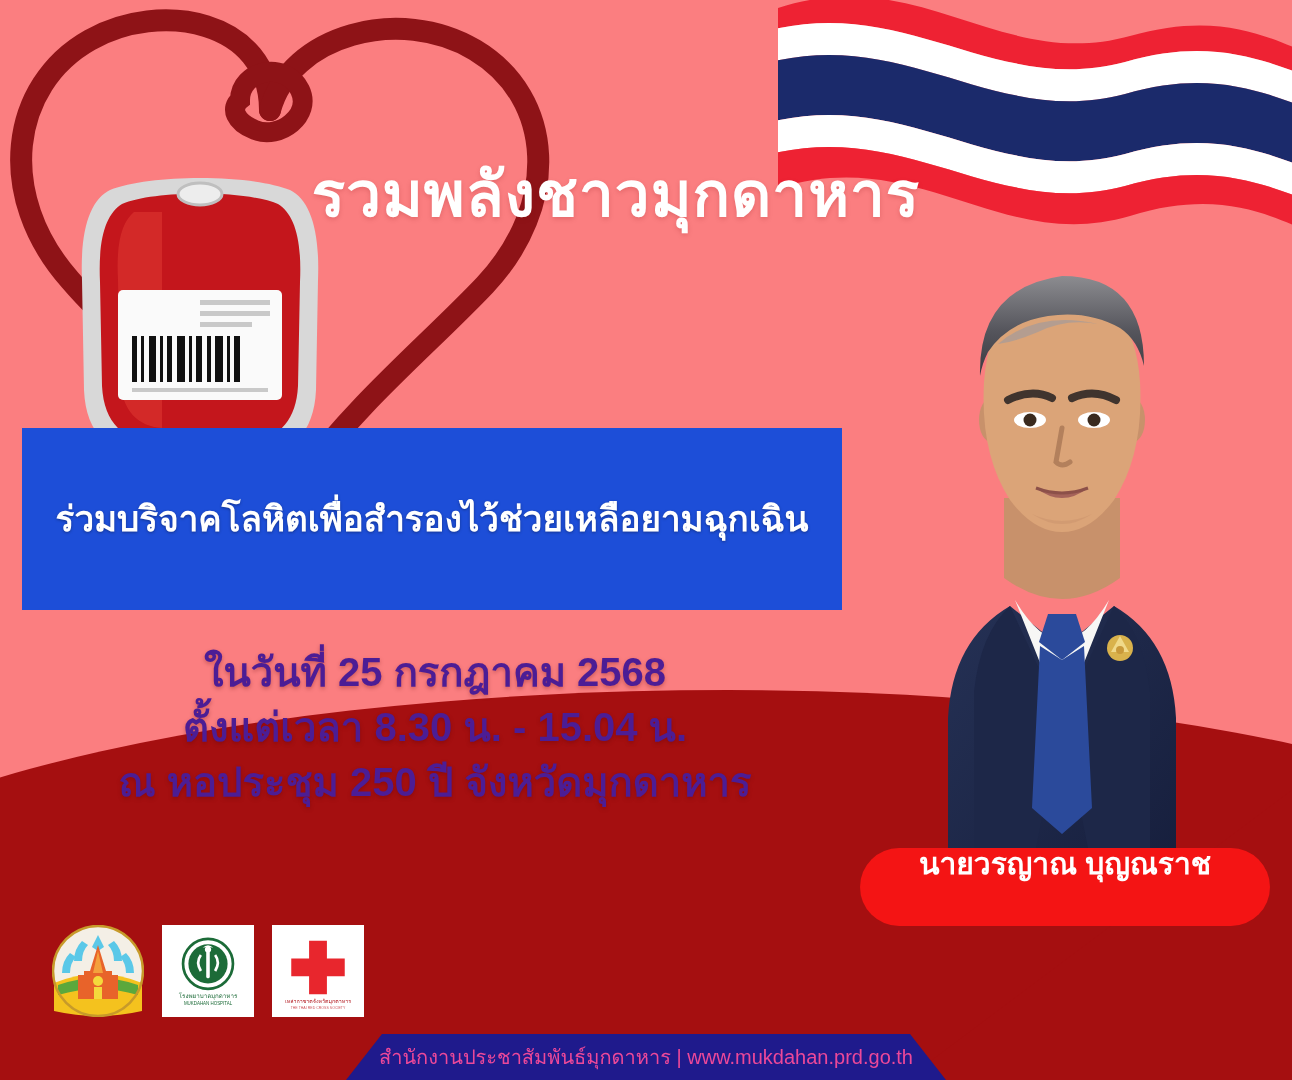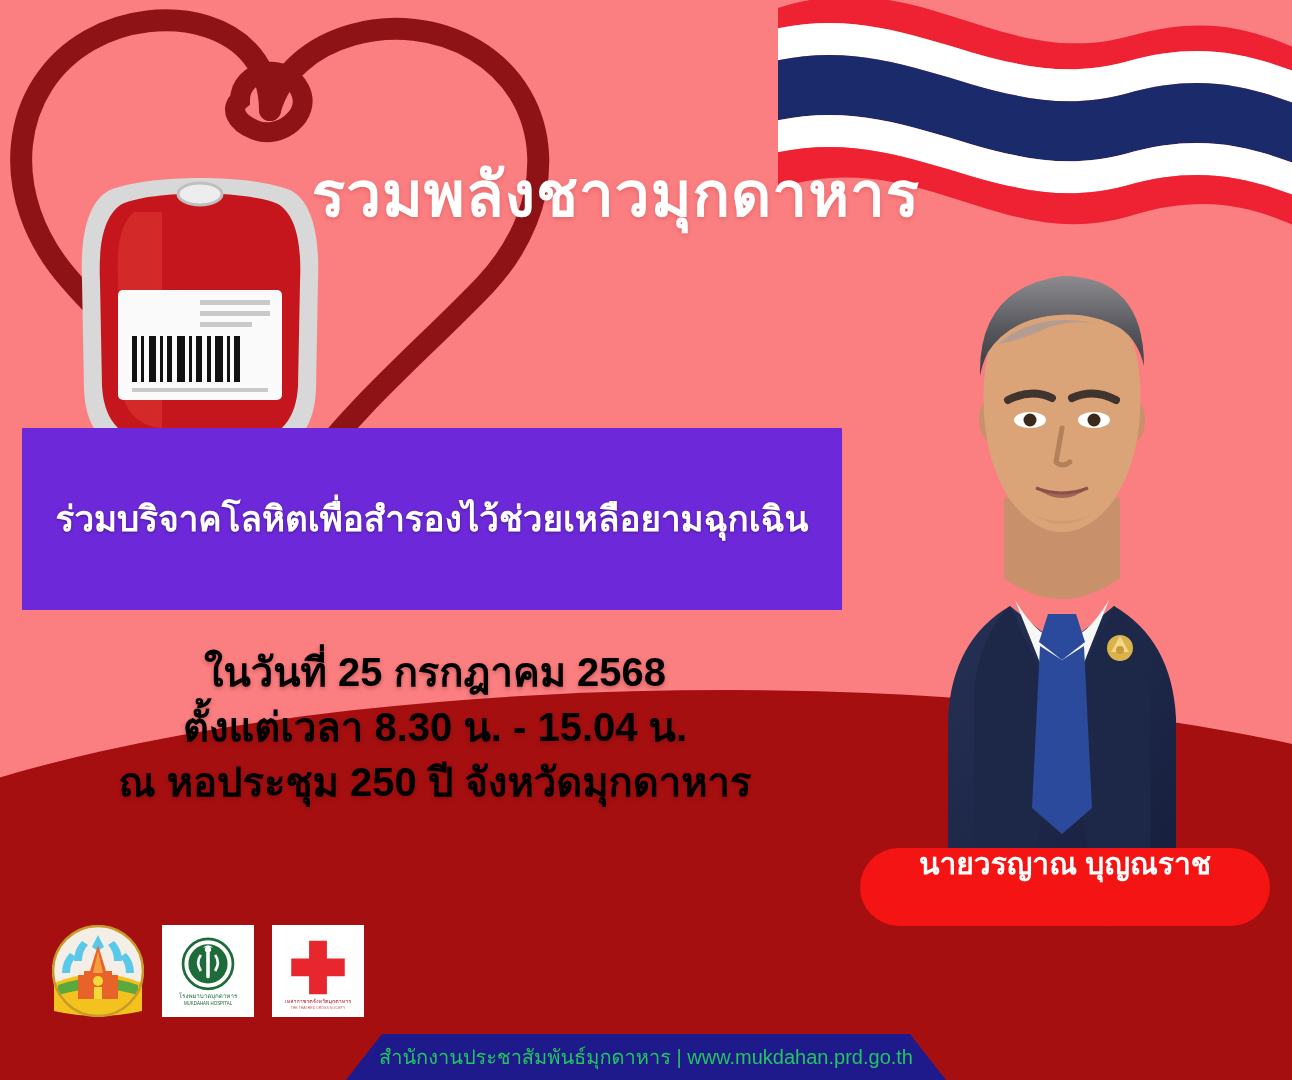--- a/index.html
+++ b/index.html
@@ -37,34 +37,34 @@
   .title{
     position:absolute;left:4px;right:0;top:164px;text-align:center;
     color:#FFFFFF;font-size:62px;font-weight:700;letter-spacing:1px;
     line-height:1.0;text-shadow:0 2px 5px rgba(120,0,0,.18);
     padding-left:20px;padding-right:84px;
   }
 
   
   .msgbox{
     position:absolute;left:22px;top:428px;width:820px;height:182px;
-    background:#6d28d9;display:flex;flex-direction:column;
+    background:#1d4ed8;display:flex;flex-direction:column;
     align-items:center;justify-content:center;gap:6px;
   }
   .msgbox .line{
     color:#FFFFFF;font-size:35px;font-weight:700;line-height:1.22;
     white-space:nowrap;text-shadow:0 1px 3px rgba(0,0,0,.35);
   }
 
   
   .details{
     position:absolute;left:20px;top:645px;width:830px;text-align:center;
   }
   .details .dline{
-    color:#000000;font-size:40px;font-weight:700;line-height:1.38;
+    color:#4c1d95;font-size:40px;font-weight:700;line-height:1.38;
     text-shadow:0 2px 4px rgba(90,0,0,.30);
   }
   .note{
     position:absolute;left:20px;top:838px;width:830px;text-align:center;
     color:#FFFFFF;font-size:21px;font-weight:700;
   }
 
   
   .logos{position:absolute;left:52px;top:925px;display:flex;align-items:center;gap:18px;}
   .logo{width:92px;height:92px;position:relative;}
@@ -83,21 +83,21 @@
   .namebadge .nm{color:#FFFFFF;font-size:30px;font-weight:700;line-height:1.05;white-space:nowrap;}
   .namebadge .pos{color:#FFFFFF;font-size:24px;font-weight:400;line-height:1.1;white-space:nowrap;}
 
   
   .footer{
     position:absolute;left:50%;transform:translateX(-50%);bottom:0;
     width:600px;height:46px;background:#1F1A8C;
     clip-path:polygon(36px 0, calc(100% - 36px) 0, 100% 100%, 0 100%);
     display:flex;align-items:center;justify-content:center;
   }
-  .footer span{color:#22c55e;font-size:20px;font-weight:400;white-space:nowrap;}
+  .footer span{color:#ec4899;font-size:20px;font-weight:400;white-space:nowrap;}
 </style>
 </head>
 <body>
 
 <div class="poster">
 
   <div class="bottom-red"></div>
   <div class="bottom-red-right"></div>
 
   <div class="heart-tube">

